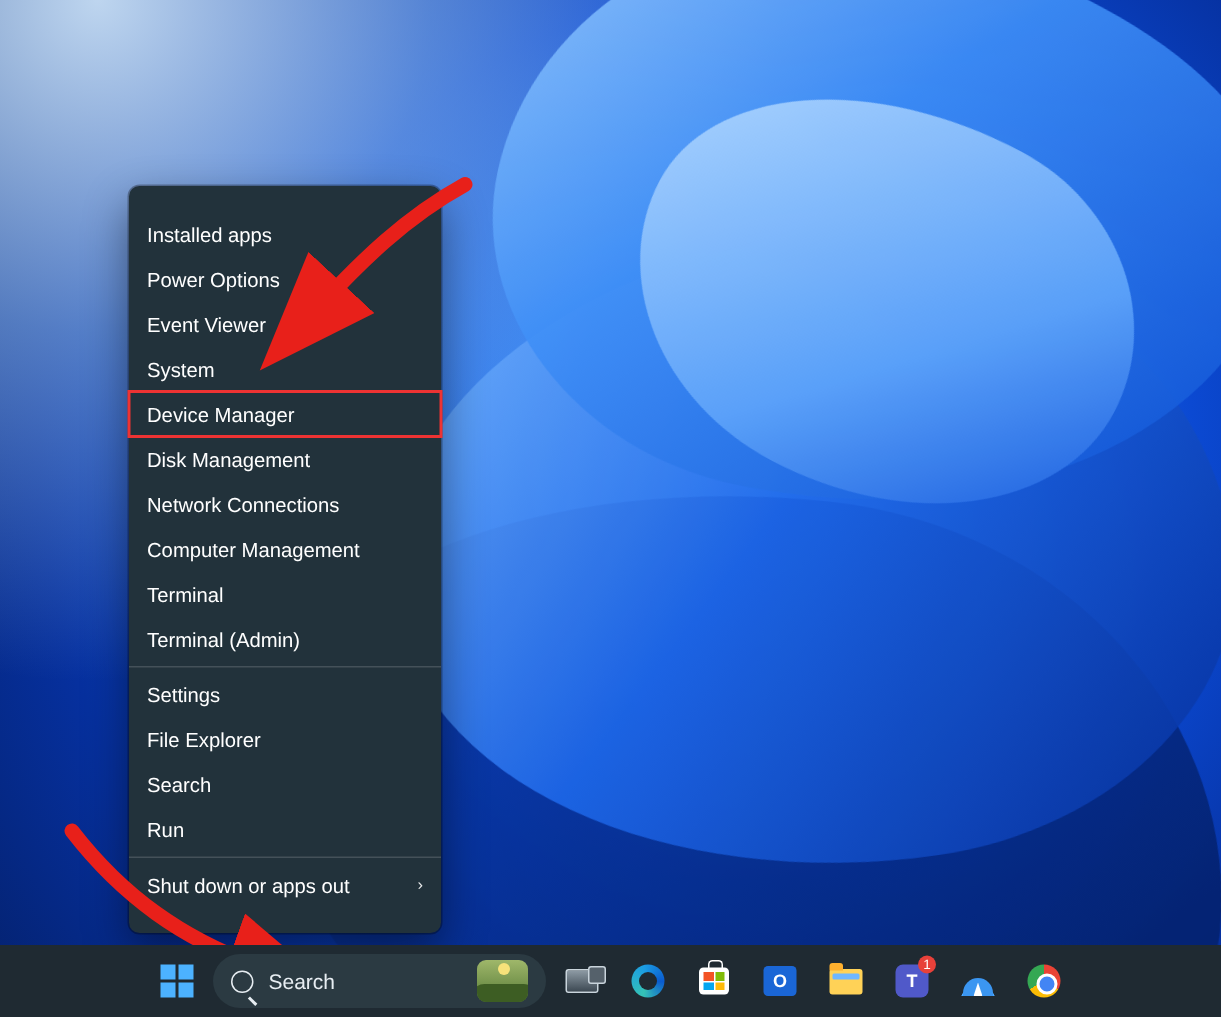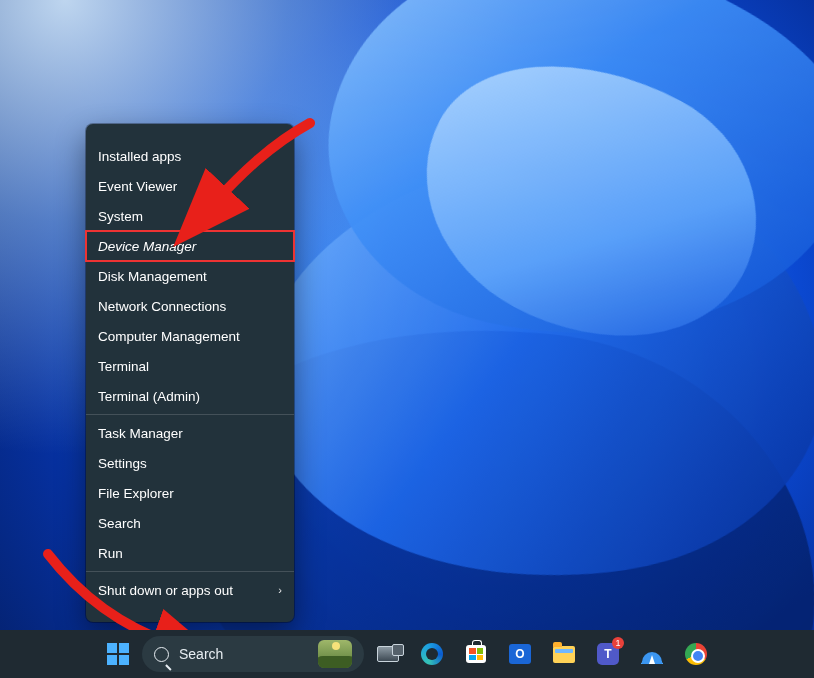--- a/index.html
+++ b/index.html
@@ -32,21 +32,21 @@
       position:absolute; left:86px; bottom:56px; width:208px;
       background:#22323b; border-radius:7px; padding:17px 0;
       box-shadow:0 12px 30px rgba(0,0,0,.45),0 0 0 1px rgba(0,0,0,.3);
       color:#fff; font-size:13.5px;text-align:center;
     }
     .mi {
       display:flex; align-items:center; justify-content:space-between;
       height:30px; padding:0 12px; cursor:default; white-space:nowrap;
     }
     .sep { height:1px; margin:3px 0; background:#445159; }
-    .hl { outline:2px solid #e33; outline-offset:-1px;font-style:italic; }
+    .hl { outline:2px solid #e33; outline-offset:-1px; }
     .chev { font-size:11px; opacity:.9; }
 
     
     .arrow { position:absolute; pointer-events:none; }
     .arrow svg { overflow:visible; }
 
     
     #taskbar {
       position:absolute; left:0; right:0; bottom:0; height:48px;
       background:#1f2a32; display:flex; align-items:center; justify-content:center;
@@ -106,20 +106,23 @@
   <div class="petal p2"></div>
   <div class="petal p1"></div>
   <div class="petal p4"></div>
 
   <div id="ctx">
     <div id="g1">
         <div class="mi">
           <span>Installed apps</span>
         </div>
         <div class="mi">
+          <span>Power Options</span>
+        </div>
+        <div class="mi">
           <span>Event Viewer</span>
         </div>
         <div class="mi">
           <span>System</span>
         </div>
         <div class="mi hl">
           <span>Device Manager</span>
         </div>
         <div class="mi">
           <span>Disk Management</span>
@@ -132,23 +135,20 @@
         </div>
         <div class="mi">
           <span>Terminal</span>
         </div>
         <div class="mi">
           <span>Terminal (Admin)</span>
         </div>
       </div>
     <div class="sep"></div>
     <div id="g2">
-        <div class="mi">
-          <span>Task Manager</span>
-        </div>
         <div class="mi">
           <span>Settings</span>
         </div>
         <div class="mi">
           <span>File Explorer</span>
         </div>
         <div class="mi">
           <span>Search</span>
         </div>
         <div class="mi">

